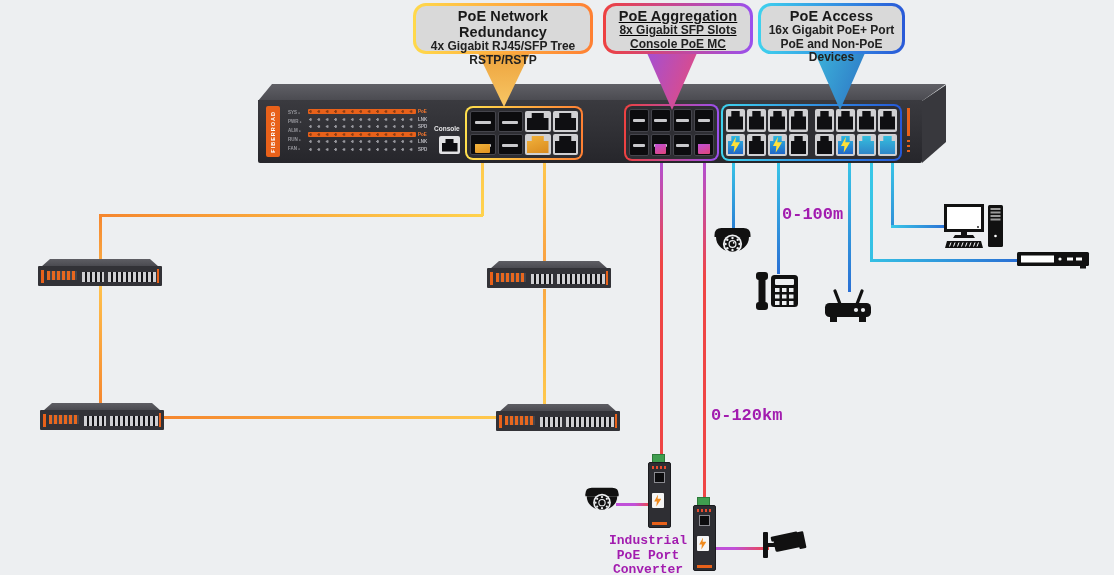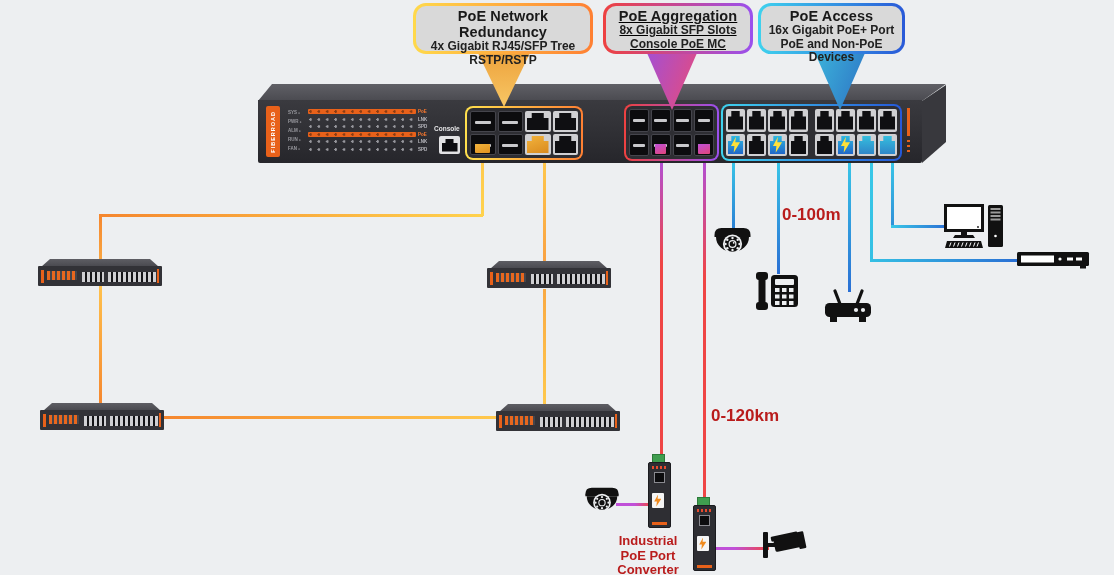--- a/index.html
+++ b/index.html
@@ -90,21 +90,21 @@
   .mc-terminal{position:absolute;top:0;left:4px;width:13px;height:9px;background:#3f9e4f;border:1px solid #2c7a3a;box-sizing:border-box;}
   .mc-body{position:absolute;top:8px;left:0;width:23px;bottom:0;background:#2e2e33;border:1px solid #1b1b1f;border-radius:2px;box-sizing:border-box;}
   .mc-leds{position:absolute;top:3px;left:3px;width:15px;height:3px;
     background:repeating-linear-gradient(90deg,#e84b2e 0 2px,transparent 2px 4px);}
   .mc-rj45{position:absolute;top:9px;left:5px;width:11px;height:11px;background:#0c0c0e;border:1px solid #8a8a90;box-sizing:border-box;}
   .mc-poe{position:absolute;top:30px;left:3px;width:12px;height:15px;background:#f5f5f5;border-radius:1px;}
   .mc-poe .bolt{left:18%;top:10%;width:60%;height:80%;}
   .mc-foot{position:absolute;bottom:2px;left:3px;right:3px;height:3px;background:#e8611a;}
 
   
-  .diagram-label{position:absolute;font-weight:800;color:#b91c1c;z-index:2;}
+  .diagram-label{position:absolute;font-weight:800;color:#a21caf;z-index:2;font-family:Liberation Mono, monospace;}
   .device{position:absolute;z-index:2;}
 </style>
 </head>
 <body>
 
 <div class="canvas">
 
   <div class="ln" style="left:481px;top:158px;width:2.5px;height:58px;background:linear-gradient(180deg,#ffc94d,#ffd24d);"></div>
   <div class="ln" style="left:99px;top:214px;width:384px;height:2.5px;background:linear-gradient(90deg,#f5862e,#ffd24d);"></div>
   <div class="ln" style="left:99px;top:214px;width:2.5px;height:52px;background:linear-gradient(180deg,#f5862e,#f9a943);"></div>

